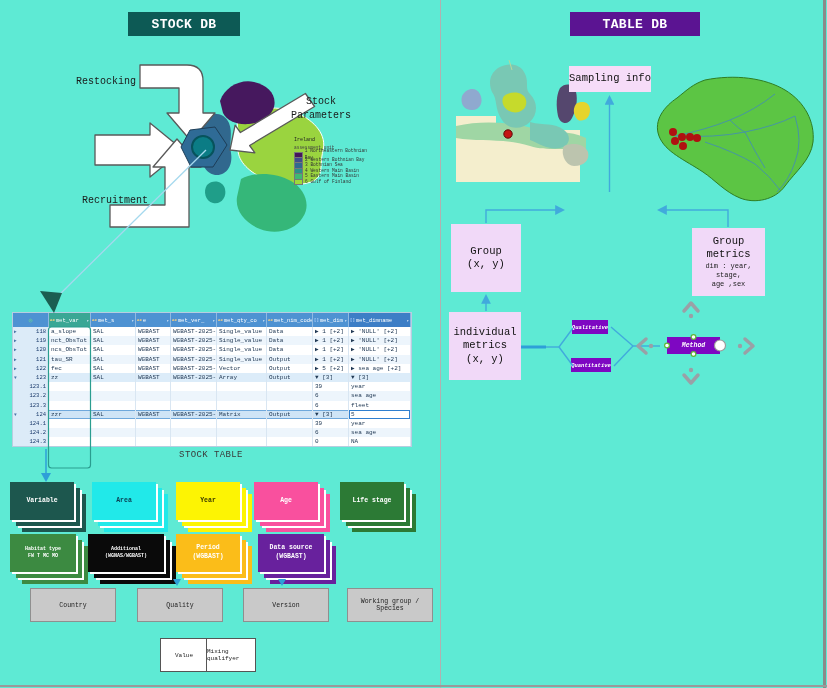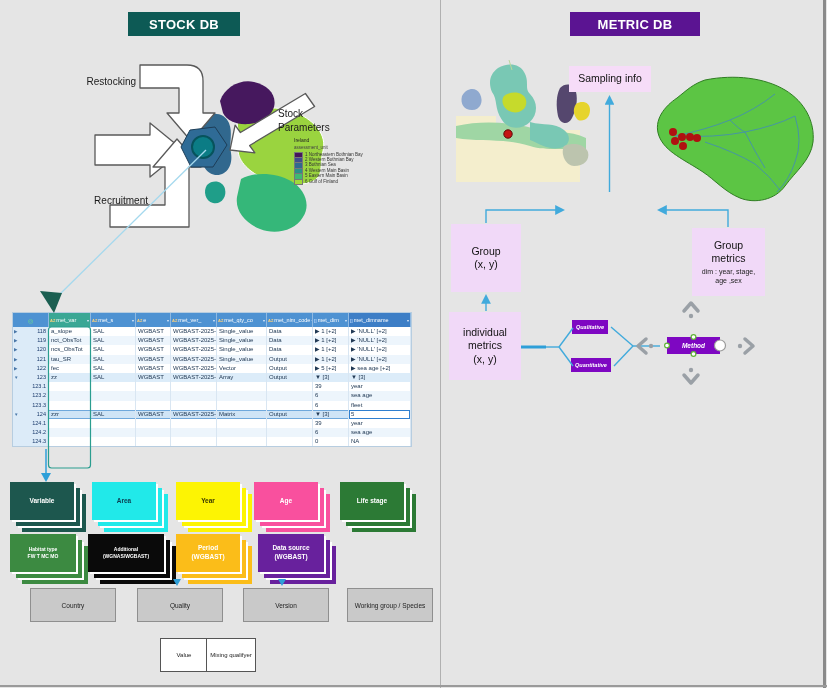--- a/index.html
+++ b/index.html
@@ -1,17 +1,17 @@
 <!DOCTYPE html>
 <html><head>
 <meta charset="utf-8">
 <style>
   html,body{margin:0;padding:0;background:#fff;}
-  .page{position:relative;width:827px;height:688px;background:#e5e5e5;overflow:hidden;
-        font-family:Liberation Sans, sans-serif;color:#1a1a1a;}
+  .page{position:relative;width:827px;height:688px;background:#5eead4;overflow:hidden;
+        font-family:Liberation Mono, monospace;color:#1a1a1a;}
   .abs{position:absolute;}
   .banner{display:flex;align-items:center;justify-content:center;color:#fff;
           font-weight:bold;font-size:13px;letter-spacing:.3px;}
   .flowlabel{font-size:10px;line-height:1.35;white-space:pre-line;}
   .caption{font-size:9px;color:#3a3a3a;text-align:center;letter-spacing:.4px;}
   
   .legend{font-size:4.5px;color:#333;line-height:1.5;}
   .legend .lg-title{font-size:5px;color:#222;}
   .legend .lg-sub{font-size:4.5px;color:#444;margin-bottom:1px;}
   .leg-row{display:flex;align-items:center;gap:2px;height:5.4px;}
@@ -79,21 +79,21 @@
       <path d="M40,80 L95,80 L95,68 L128,95 L95,122 L95,110 L40,110 Z"></path>
       <path d="M55,150 L110,150 L110,112 L98,112 L122,84 L146,112 L134,112 L134,172 L55,172 Z"></path>
       <path d="M250.4,38.5 L259.6,51.5 L194.6,90.5 L199.9,97.8 L175,95 L180.1,70.2 L185.4,77.5 Z"></path>
     </g>
     <path d="M135,75 L160,72 L172,90 L158,112 L136,112 L126,92 Z" fill="#2f6b96" stroke="#1d3d57" stroke-width="1"></path>
     <circle cx="148" cy="92" r="11" fill="#0b7c85" stroke="#07535c" stroke-width="2"></circle>
   </svg>
 
   <div class="flowlabel abs" style="left:40px;top:75px;width:96px;text-align:right;">Restocking</div>
   <div class="flowlabel abs" style="left:44px;top:194px;width:104px;text-align:right;">Recruitment</div>
-  <div class="flowlabel abs" style="left:278px;top:95px;width:86px;margin-top:12px;">Stock
+  <div class="flowlabel abs" style="left:278px;top:95px;width:86px;text-align:center;">Stock
 Parameters</div>
 
   <div class="legend abs" style="left:294px;top:137px;width:82px;">
     <div class="lg-title">Ireland</div>
     <div class="lg-sub">assessment_unit</div>
     <div id="legend-items">
         <div class="leg-row">
           <span class="leg-chip" style="background: rgb(70, 22, 92);"></span>
           <span>1 Northeastern Bothnian Bay</span>
         </div>
@@ -346,20 +346,21 @@
           <div class="td" style="width: 35px;"></div>
           <div class="td" style="width: 46px;"></div>
           <div class="td" style="width: 50px;"></div>
           <div class="td" style="width: 46px;"></div>
           <div class="td" style="width: 36px;">0</div>
           <div class="td" style="width: 62px;">NA</div>
         </div>
       </div>
   </div>
 
+  <div class="caption abs" style="left:12px;top:450px;width:398px;">STOCK TABLE</div>
 
   <div id="cards">
       <div class="card" style="left: 10px; top: 482px; width: 64px; background: rgb(29, 87, 78); color: rgb(255, 255, 255); box-shadow: rgb(255, 255, 255) 2px 2px 0px 0px, rgb(29, 87, 78) 6px 6px 0px 0px, rgb(255, 255, 255) 8px 8px 0px 0px, rgb(29, 87, 78) 12px 12px 0px 0px;">Variable</div>
       <div class="card" style="left: 92px; top: 482px; width: 64px; background: rgb(33, 233, 233); color: rgb(11, 60, 80); box-shadow: rgb(255, 255, 255) 2px 2px 0px 0px, rgb(33, 233, 233) 6px 6px 0px 0px, rgb(255, 255, 255) 8px 8px 0px 0px, rgb(33, 233, 233) 12px 12px 0px 0px;">Area</div>
       <div class="card" style="left: 176px; top: 482px; width: 64px; background: rgb(253, 244, 3); color: rgb(58, 58, 0); box-shadow: rgb(255, 255, 255) 2px 2px 0px 0px, rgb(253, 244, 3) 6px 6px 0px 0px, rgb(255, 255, 255) 8px 8px 0px 0px, rgb(253, 244, 3) 12px 12px 0px 0px;">Year</div>
       <div class="card" style="left: 254px; top: 482px; width: 64px; background: rgb(249, 80, 158); color: rgb(255, 255, 255); box-shadow: rgb(255, 255, 255) 2px 2px 0px 0px, rgb(249, 80, 158) 6px 6px 0px 0px, rgb(255, 255, 255) 8px 8px 0px 0px, rgb(249, 80, 158) 12px 12px 0px 0px;">Age</div>
       <div class="card" style="left: 340px; top: 482px; width: 64px; background: rgb(44, 122, 53); color: rgb(255, 255, 255); box-shadow: rgb(255, 255, 255) 2px 2px 0px 0px, rgb(44, 122, 53) 6px 6px 0px 0px, rgb(255, 255, 255) 8px 8px 0px 0px, rgb(44, 122, 53) 12px 12px 0px 0px;">Life stage</div>
       <div class="card small" style="left: 10px; top: 534px; width: 66px; background: rgb(60, 138, 65); color: rgb(255, 255, 255); box-shadow: rgb(255, 255, 255) 2px 2px 0px 0px, rgb(60, 138, 65) 6px 6px 0px 0px, rgb(255, 255, 255) 8px 8px 0px 0px, rgb(60, 138, 65) 12px 12px 0px 0px;">Habitat type
 FW T MC MO</div>
       <div class="card small" style="left: 88px; top: 534px; width: 76px; background: rgb(10, 10, 10); color: rgb(255, 255, 255); box-shadow: rgb(255, 255, 255) 2px 2px 0px 0px, rgb(10, 10, 10) 6px 6px 0px 0px, rgb(255, 255, 255) 8px 8px 0px 0px, rgb(10, 10, 10) 12px 12px 0px 0px;">Additional
@@ -374,21 +375,21 @@
       <div class="graybox" style="left: 137px; top: 588px; width: 84px;">Quality</div>
       <div class="graybox" style="left: 243px; top: 588px; width: 84px;">Version</div>
       <div class="graybox" style="left: 347px; top: 588px; width: 84px;">Working group / Species</div>
     </div>
   <div id="valboxes">
       <div class="valbox" style="left: 160px; top: 638px; width: 46px;">Value</div>
       <div class="valbox" style="left: 206px; top: 638px; width: 48px;">Mixing qualifyer</div>
     </div>
 
   <div class="banner abs" style="left:570px;top:12px;width:130px;height:24px;background:#5b1492;">
-    <span>METRIC DB</span>
+    <span>TABLE DB</span>
   </div>
 
   <svg class="abs" style="left:452px;top:60px;" width="150" height="128" viewBox="0 0 150 128">
     <path d="M4,56 L44,56 L44,70 L128,70 L128,122 L4,122 Z" fill="#f4eecd"></path>
     <path d="M4,66 C30,60 56,62 80,68 C100,73 118,70 134,78 L134,92 C112,86 96,92 78,86 C54,78 28,82 4,78 Z" fill="#9fd6a4"></path>
     <path d="M46,8 C56,2 68,4 72,12 C78,22 72,28 78,34 C86,42 86,54 78,62 C70,70 56,70 50,60 C42,48 46,40 40,32 C36,22 38,14 46,8 Z" fill="#79c8b4"></path>
     <path d="M78,62 C92,66 102,62 112,70 C120,76 118,86 108,88 C96,90 88,84 78,80 Z" fill="#79c8b4"></path>
     <path d="M60,10 L57,0" stroke="#b8d89a" stroke-width="1" fill="none"></path>
     <path d="M10,36 C14,28 24,26 28,34 C32,42 28,50 20,50 C12,50 8,44 10,36 Z" fill="#8fa9cf"></path>
     <path d="M52,36 C60,30 72,32 74,40 C76,48 68,54 60,52 C52,50 48,42 52,36 Z" fill="#c6da2c"></path>

